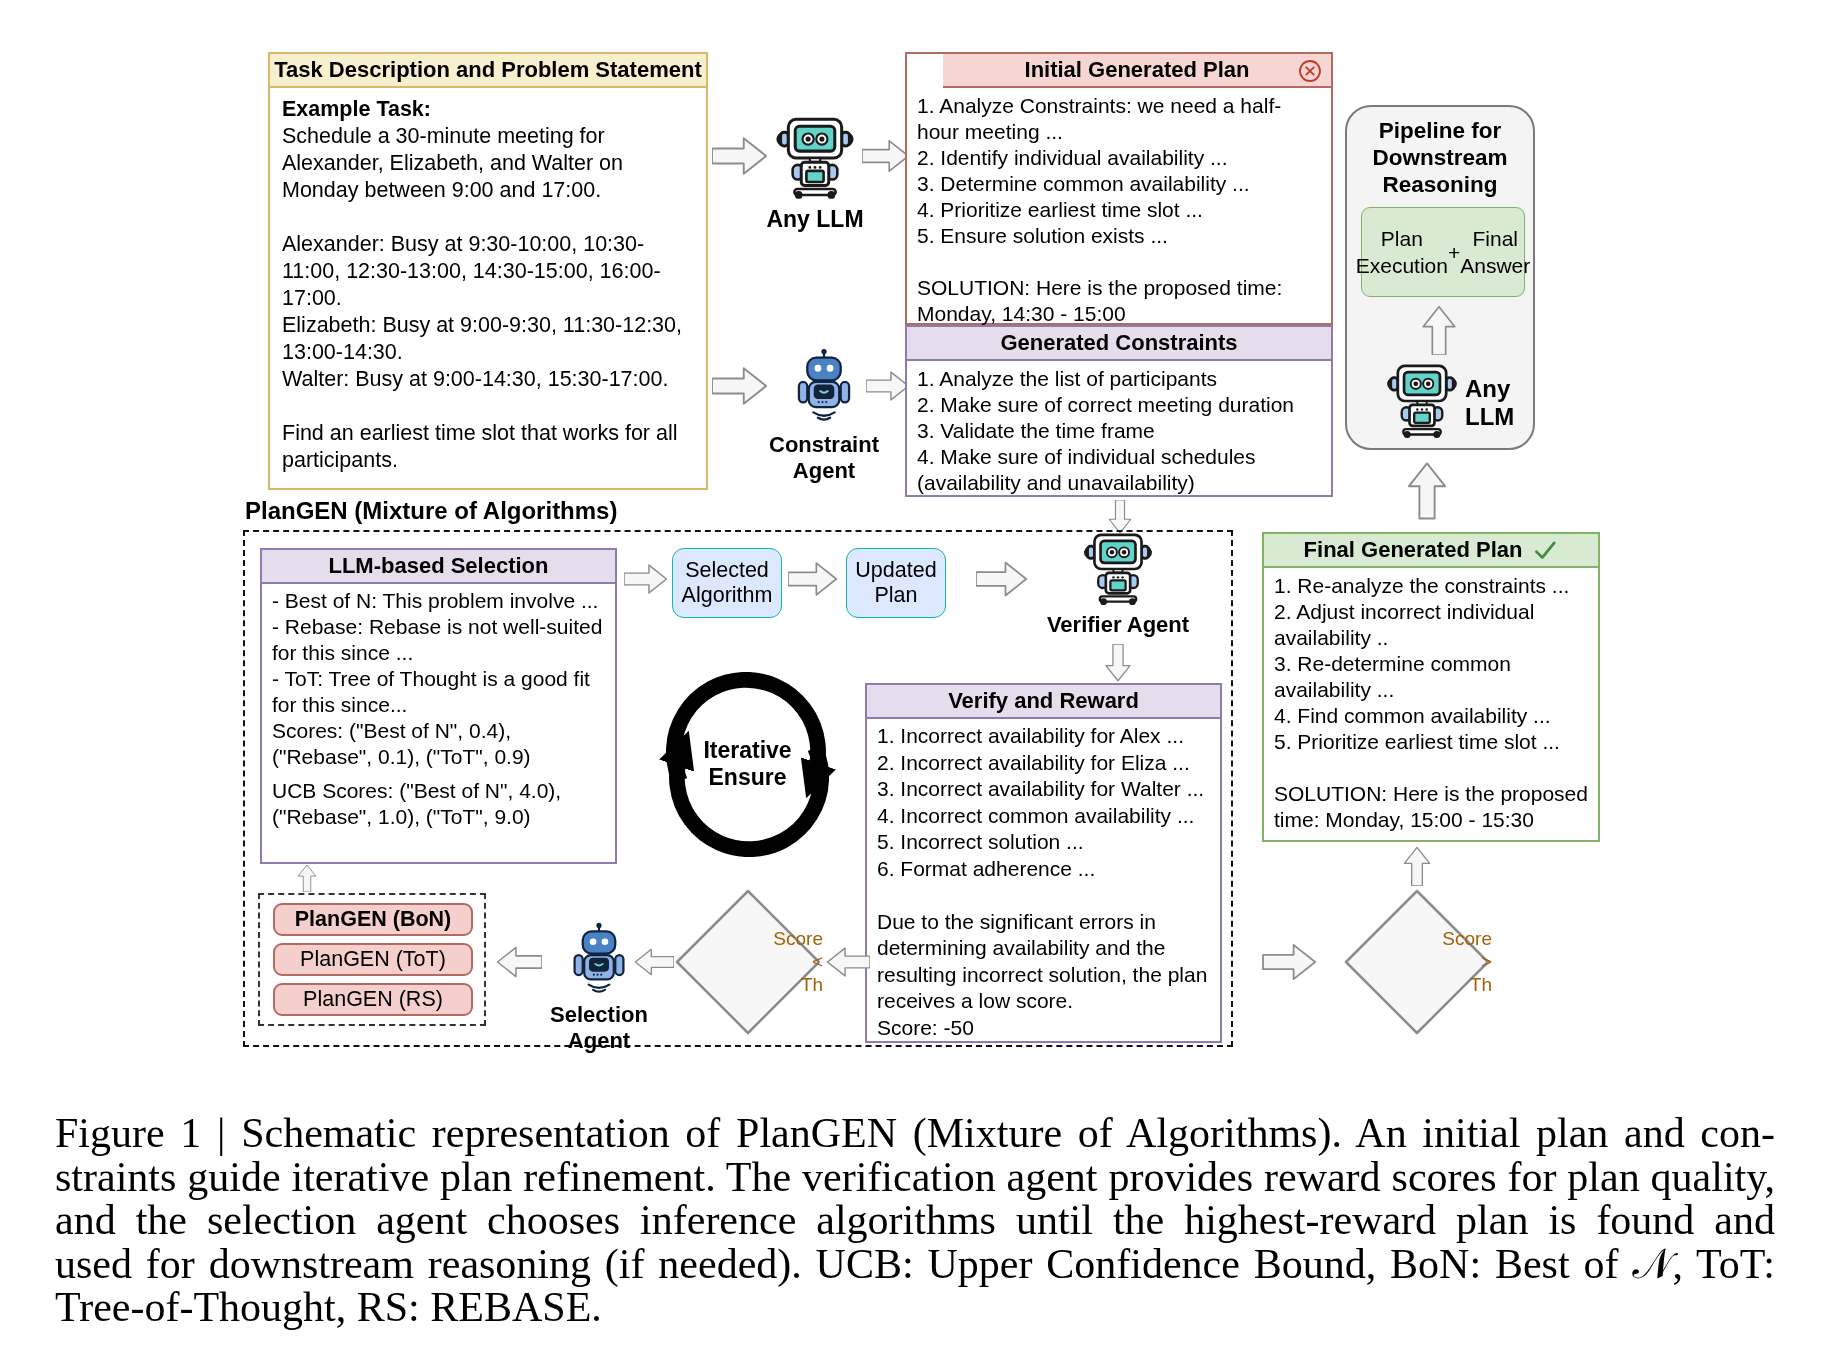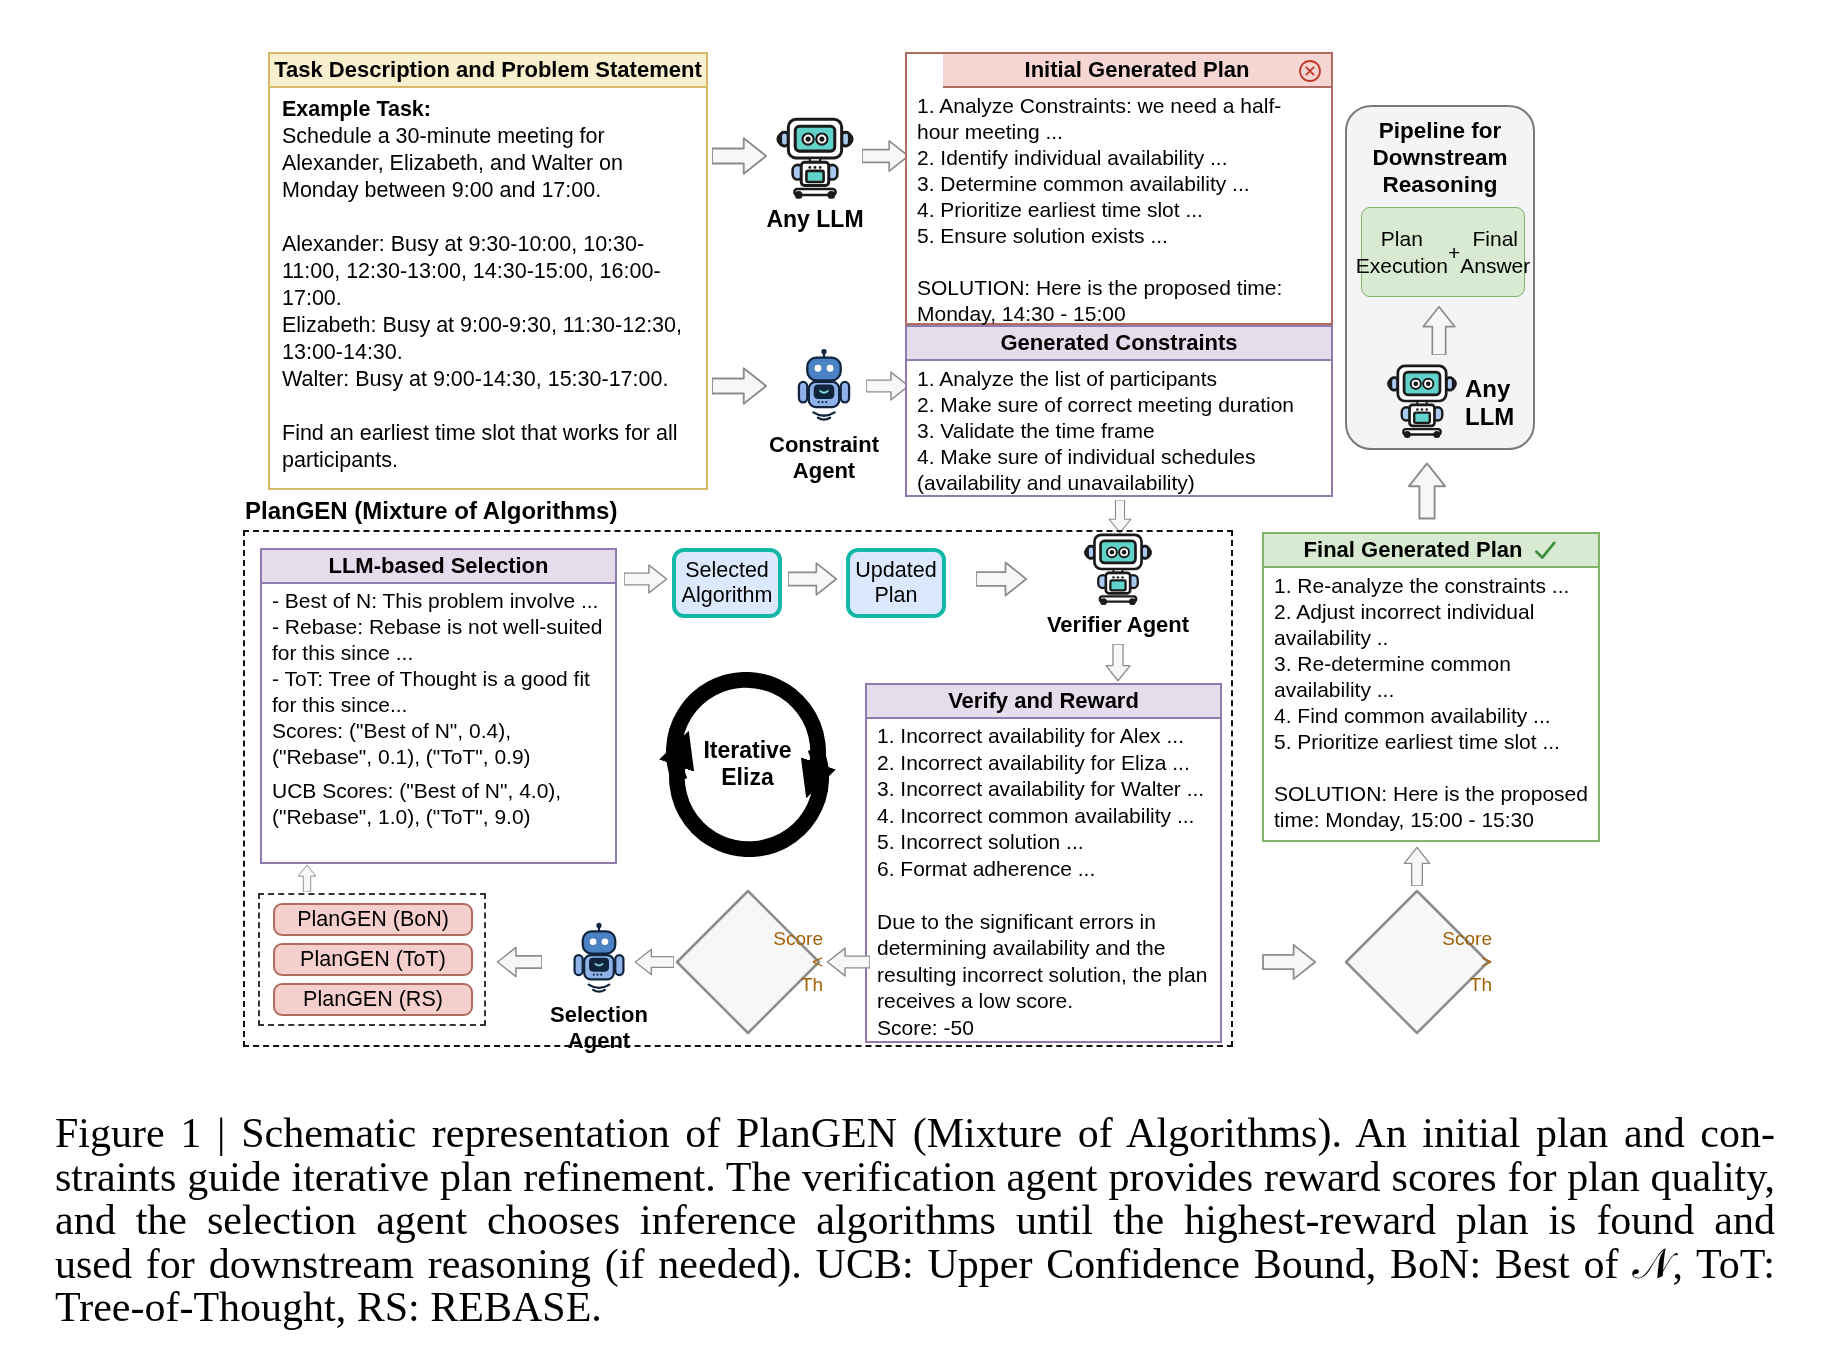--- a/index.html
+++ b/index.html
@@ -9,21 +9,21 @@
   .hdr{position:relative;display:flex;align-items:center;justify-content:center;gap:10px;
        height:34px;font-weight:bold;font-size:22px;box-sizing:border-box;}
   .bdy{padding:6px 10px;font-size:21px;line-height:26px;}
   .ln{min-height:1em;}
   
   .t-yellow{border-color:#d8b96a;} .t-yellow .hdr{background:#f7efce;border-bottom:2px solid #d8b96a;}
   .t-red{border-color:#b26b61;}    .t-red .hdr{background:#f6d6d3;border-bottom:2px solid #b26b61;margin-left:36px;}
   .t-purple{border-color:#8f7bae;} .t-purple .hdr{background:#e5dcec;border-bottom:2px solid #8f7bae;}
   .t-green{border-color:#82b366;}  .t-green .hdr{background:#d9ead3;border-bottom:2px solid #82b366;}
   .hdr2{background:#e5dcec;border-top:2px solid #8f7bae;border-bottom:2px solid #8f7bae;}
-  .bluebox{position:absolute;background:#dbe8fd;border:4px solid #14b8a6;border-radius:12px;
+  .bluebox{position:absolute;background:#dbe8fd;border:1px solid #14b8a6;border-radius:12px;
            display:flex;align-items:center;justify-content:center;text-align:center;
            font-size:21.5px;line-height:25px;box-sizing:border-box;}
   .pinkbox{position:absolute;background:#f5cfcb;border:2px solid #b26b61;border-radius:9px;
            display:flex;align-items:center;justify-content:center;font-size:21.5px;box-sizing:border-box;}
   .lbl{position:absolute;font-weight:bold;text-align:center;font-size:22px;line-height:26px;}
   .arrow{position:absolute;}
   .dtext{position:absolute;text-align:right;font-size:19px;line-height:23px;color:#a16207;}
   .robot{position:absolute;}
   #plangen-frame{position:absolute;border:2.5px dashed #111;box-sizing:border-box;}
   #variants-frame{position:absolute;border:2px dashed #333;box-sizing:border-box;}
@@ -244,21 +244,21 @@
   <div class="lbl" style="left:1043px;top:612px;width:150px;">Verifier Agent</div>
   <svg class="arrow" style="left:1100px;top:644px;width:36px;height:38px;">
       <use href="#arrD"></use>
     </svg>
 
   <svg style="position:absolute;left:655px;top:672px;width:185px;height:185px;">
       <use href="#cycle"></use>
     </svg>
   <div id="iter-text" style="left:655px;top:737px;width:185px;">
       <div class="ln">Iterative</div>
-      <div class="ln">Eliza</div>
+      <div class="ln">Ensure</div>
     </div>
 
   <div class="box t-purple" style="left:865px;top:683px;width:357px;height:360px;">
     <div class="hdr">Verify and Reward</div>
     <div class="bdy" style="line-height:26.5px;padding:4px 10px;">
         <div class="ln">1. Incorrect availability for Alex ...</div>
         <div class="ln">2. Incorrect availability for Eliza ...</div>
         <div class="ln">3. Incorrect availability for Walter ...</div>
         <div class="ln">4. Incorrect common availability ...</div>
         <div class="ln">5. Incorrect solution ...</div>
@@ -286,21 +286,21 @@
 
   <svg class="robot" style="left:562px;top:916px;width:74px;height:84px;">
       <use href="#robot-blue"></use>
     </svg>
   <div class="lbl" style="left:522px;top:1002px;width:154px;">Selection Agent</div>
   <svg class="arrow" style="left:496px;top:944px;width:46px;height:36px;">
       <use href="#arrL"></use>
     </svg>
 
   <div id="variants-frame" style="left:258px;top:893px;width:228px;height:133px;">
-    <div class="pinkbox" style="left:13px;top:8px;width:200px;height:33px;">PlanGEN (BoN)</div>
+    <div class="pinkbox" style="left:13px;top:8px;width:200px;height:33px;font-weight:bold;">PlanGEN (BoN)</div>
     <div class="pinkbox" style="left:13px;top:48px;width:200px;height:33px;">PlanGEN (ToT)</div>
     <div class="pinkbox" style="left:13px;top:88px;width:200px;height:33px;">PlanGEN (RS)</div>
   </div>
   <svg class="arrow" style="left:290px;top:864px;width:34px;height:28px;">
       <use href="#arrU"></use>
     </svg>
 
   <svg class="arrow" style="left:1246px;top:944px;width:88px;height:36px;">
       <use href="#arrR"></use>
     </svg>

